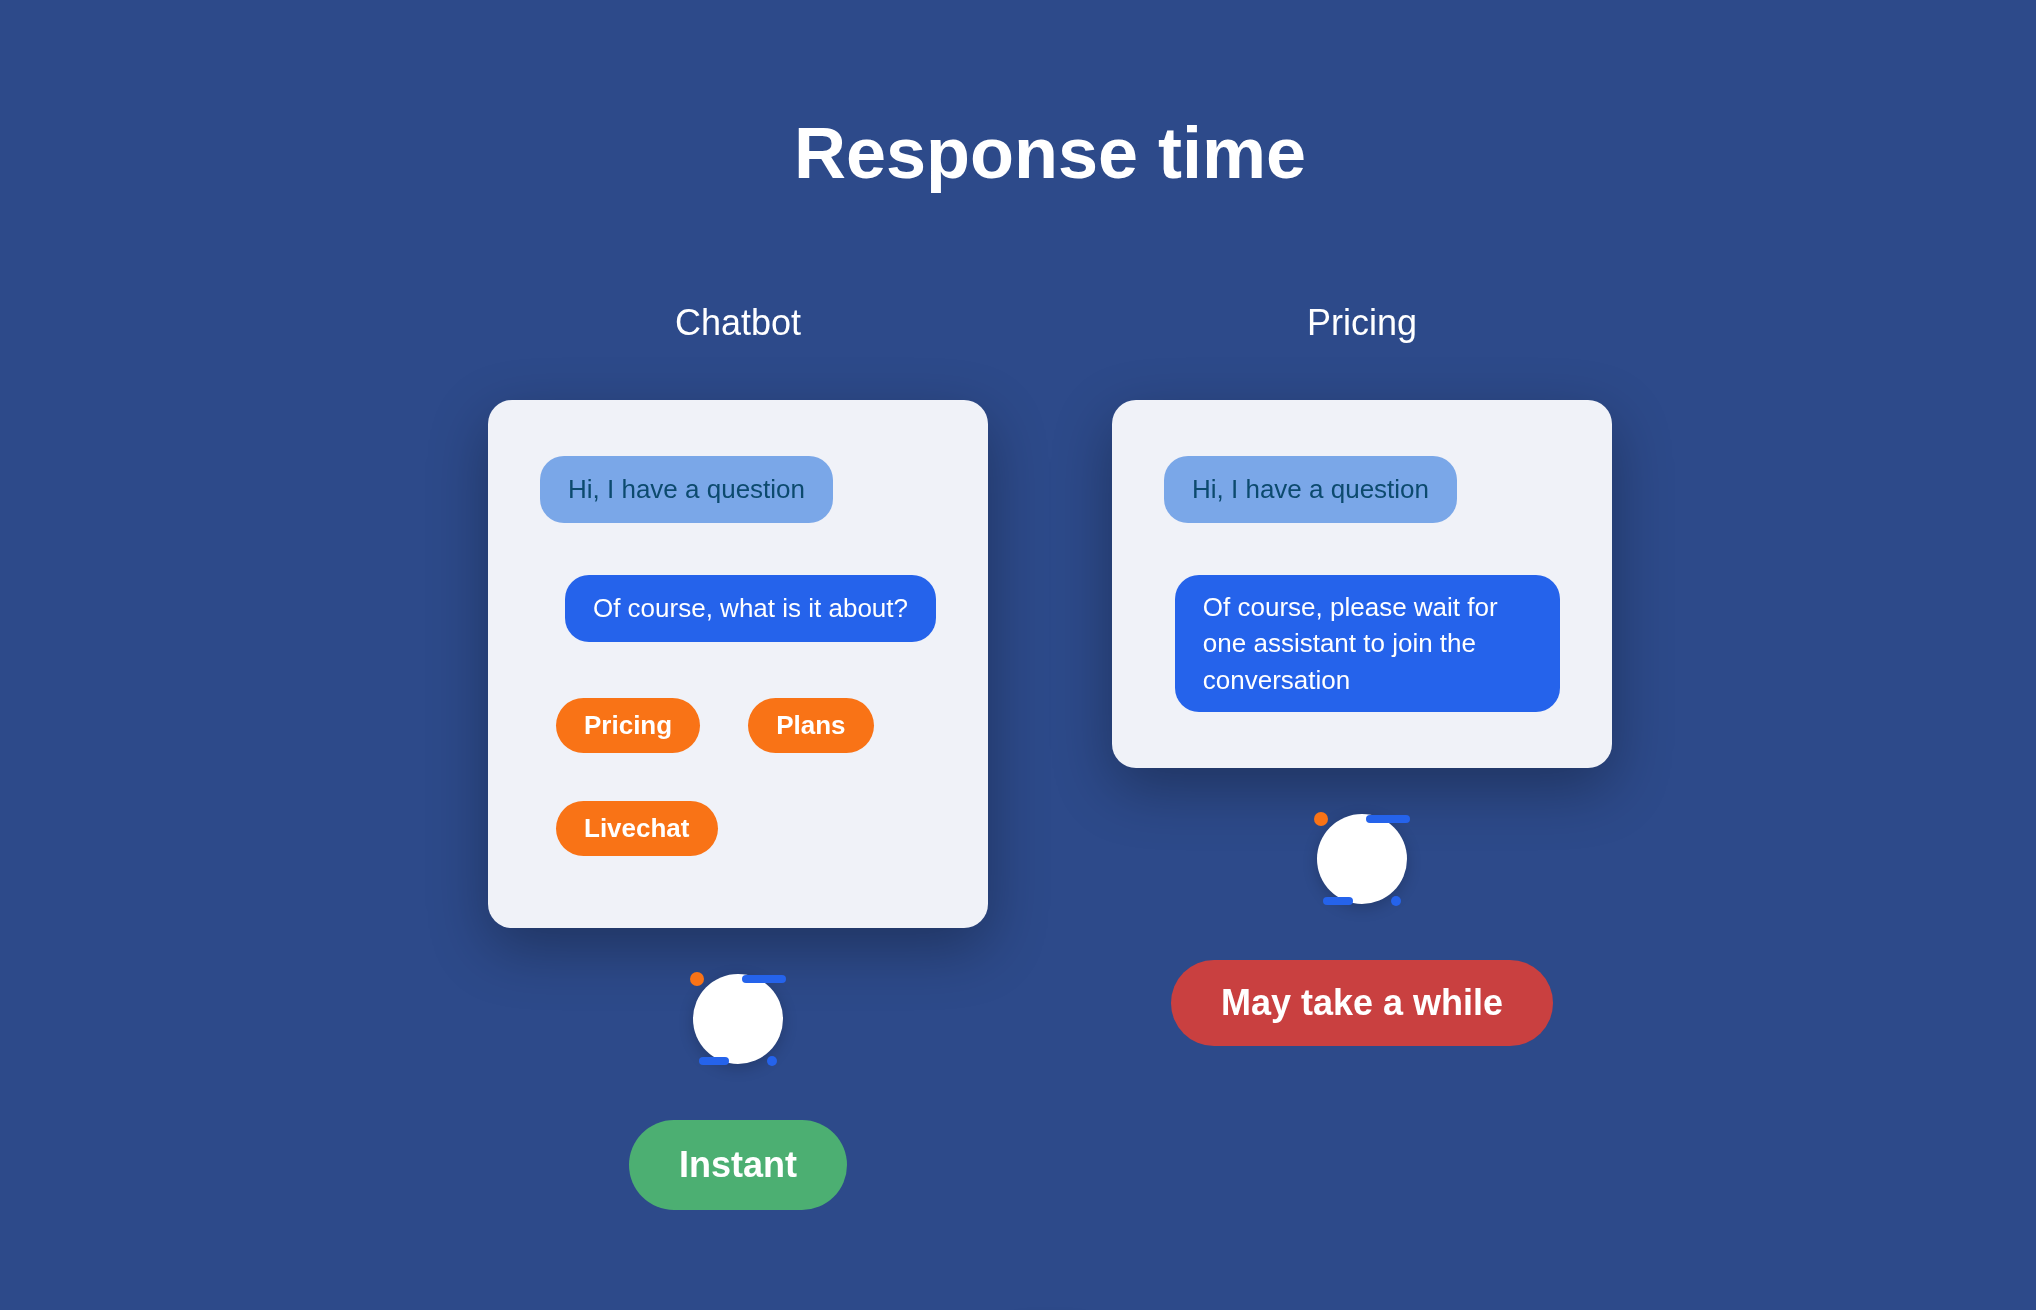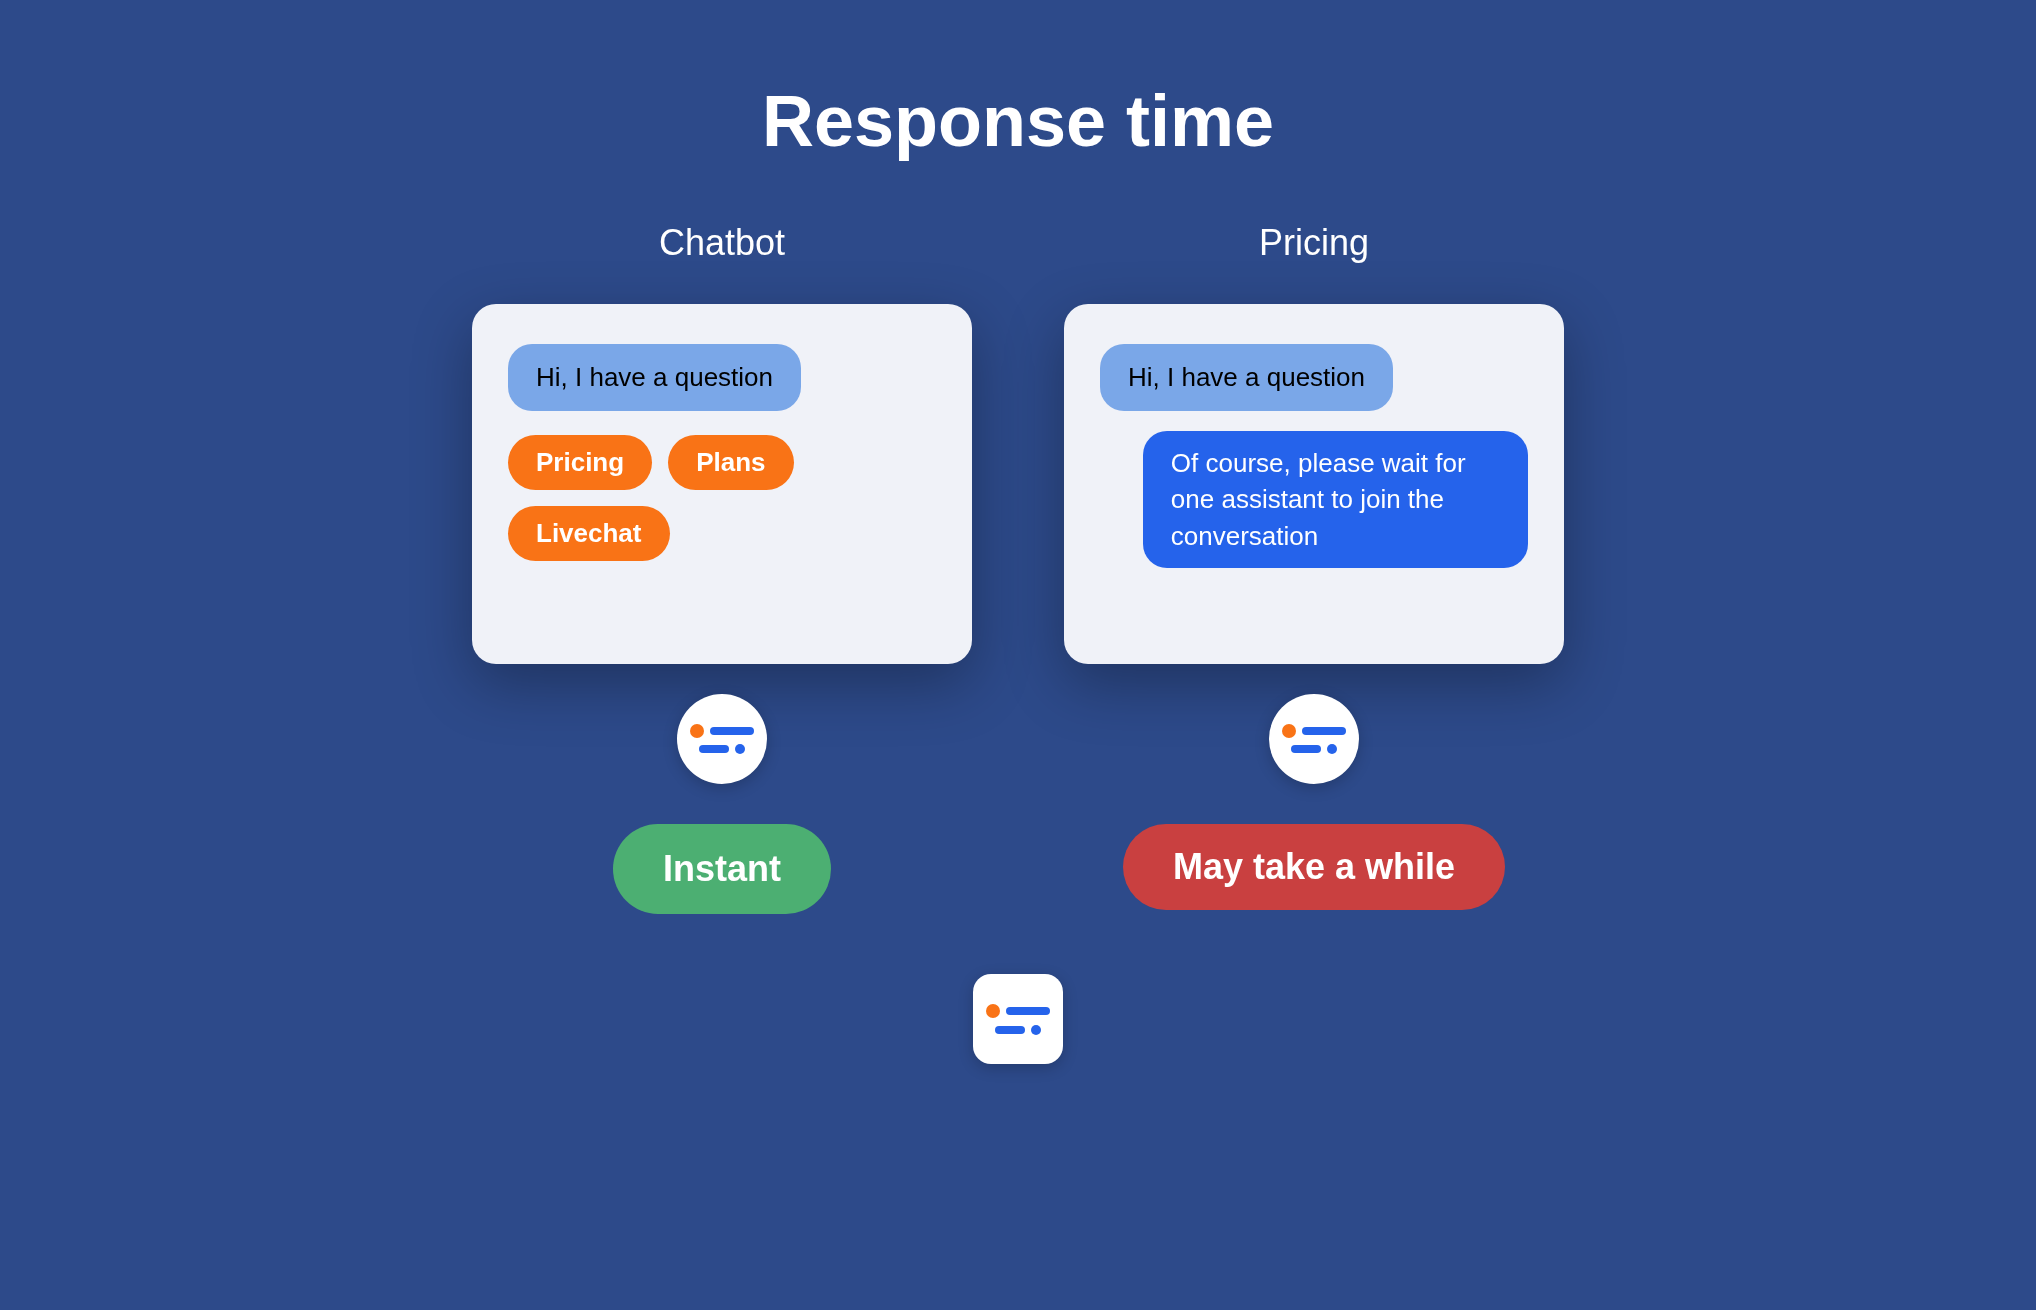--- a/index.html
+++ b/index.html
@@ -1,16 +1,16 @@
 <!DOCTYPE html>
 <html><head>
   <meta charset="utf-8">
   <style>
     * {
-      margin: 0;
+      margin: 16px;
       padding: 0;
       box-sizing: border-box;
     }
 
     body {
       width: 2036px;
       height: 1310px;
       background-color: #2d4a8a;
       font-family: -apple-system, BlinkMacSystemFont, 'Segoe UI', sans-serif;
       display: flex;
@@ -55,21 +55,21 @@
       width: 500px;
       min-height: 360px;
       box-shadow: 0 20px 60px rgba(0,0,0,0.3);
       display: flex;
       flex-direction: column;
       gap: 20px;
     }
 
     .bubble-user {
       background: #7aa7e8;
-      color: #000000;
+      color: #0c4a6e;
       border-radius: 24px;
       padding: 18px 28px;
       font-size: 26px;
       font-weight: 500;
       align-self: flex-start;
       max-width: 80%;
     }
 
     .bubble-bot {
       background: #2563eb;
@@ -202,20 +202,21 @@
 <h1 class="page-title">Response time</h1>
 
 <div class="columns-wrapper">
 
   <div class="column">
     <div class="column-title">Chatbot</div>
 
     <div class="chat-card">
       <div class="bubble-user">Hi, I have a question</div>
 
+      <div class="bubble-bot">Of course, what is it about?</div>
 
       <div class="option-buttons">
         <button class="option-btn">Pricing</button>
         <button class="option-btn">Plans</button>
         <button class="option-btn">Livechat</button>
       </div>
     </div>
 
     <div class="typing-indicator">
       <div class="typing-row">

